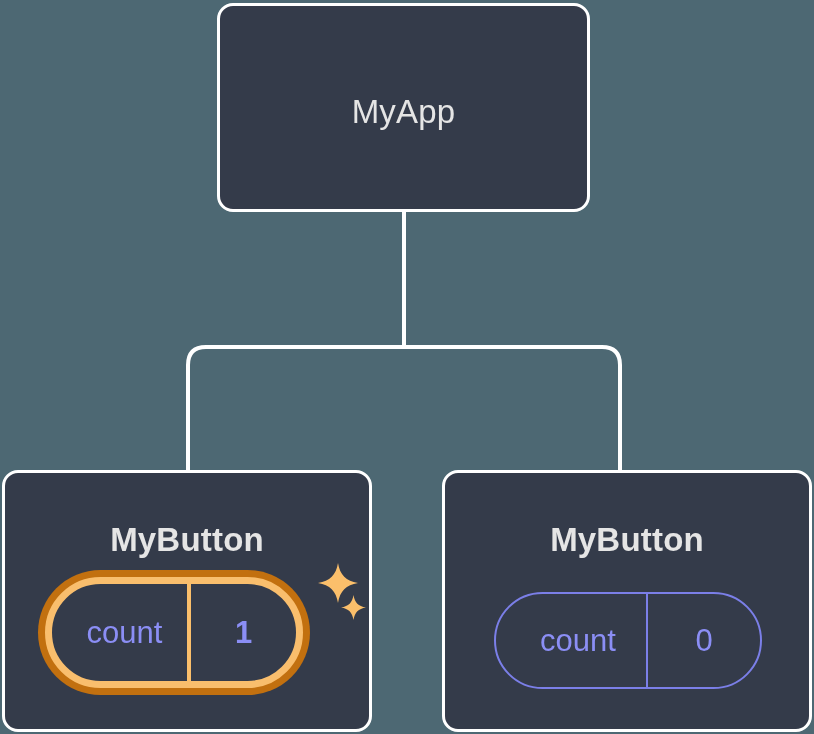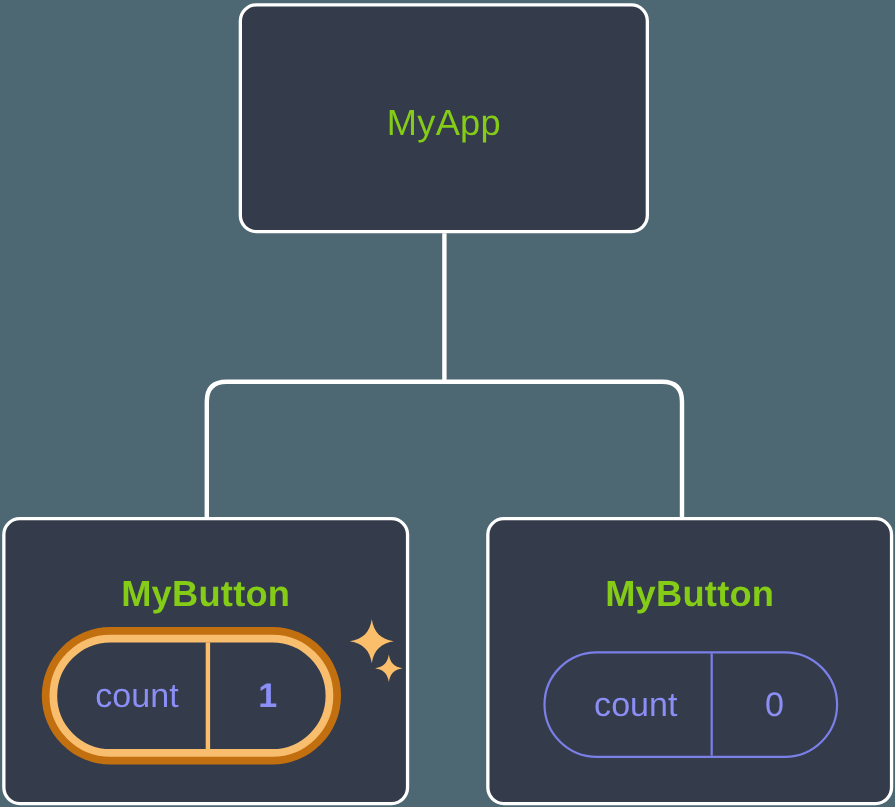--- a/index.html
+++ b/index.html
@@ -37,21 +37,21 @@
     background: #343b4a;
     border: 3px solid #ffffff;
     border-radius: 16px;
   }
 
   .node-title {
     position: absolute;
     left: 0;
     right: 0;
     text-align: center;
-    color: #84cc16;
+    color: #e5e5e5;
     font-size: 33px;
     font-weight: 400;
     letter-spacing: 0.2px;
     white-space: nowrap;
   }
 
   #node-root {
     left: 217px;
     top: 3px;
     width: 373px;

